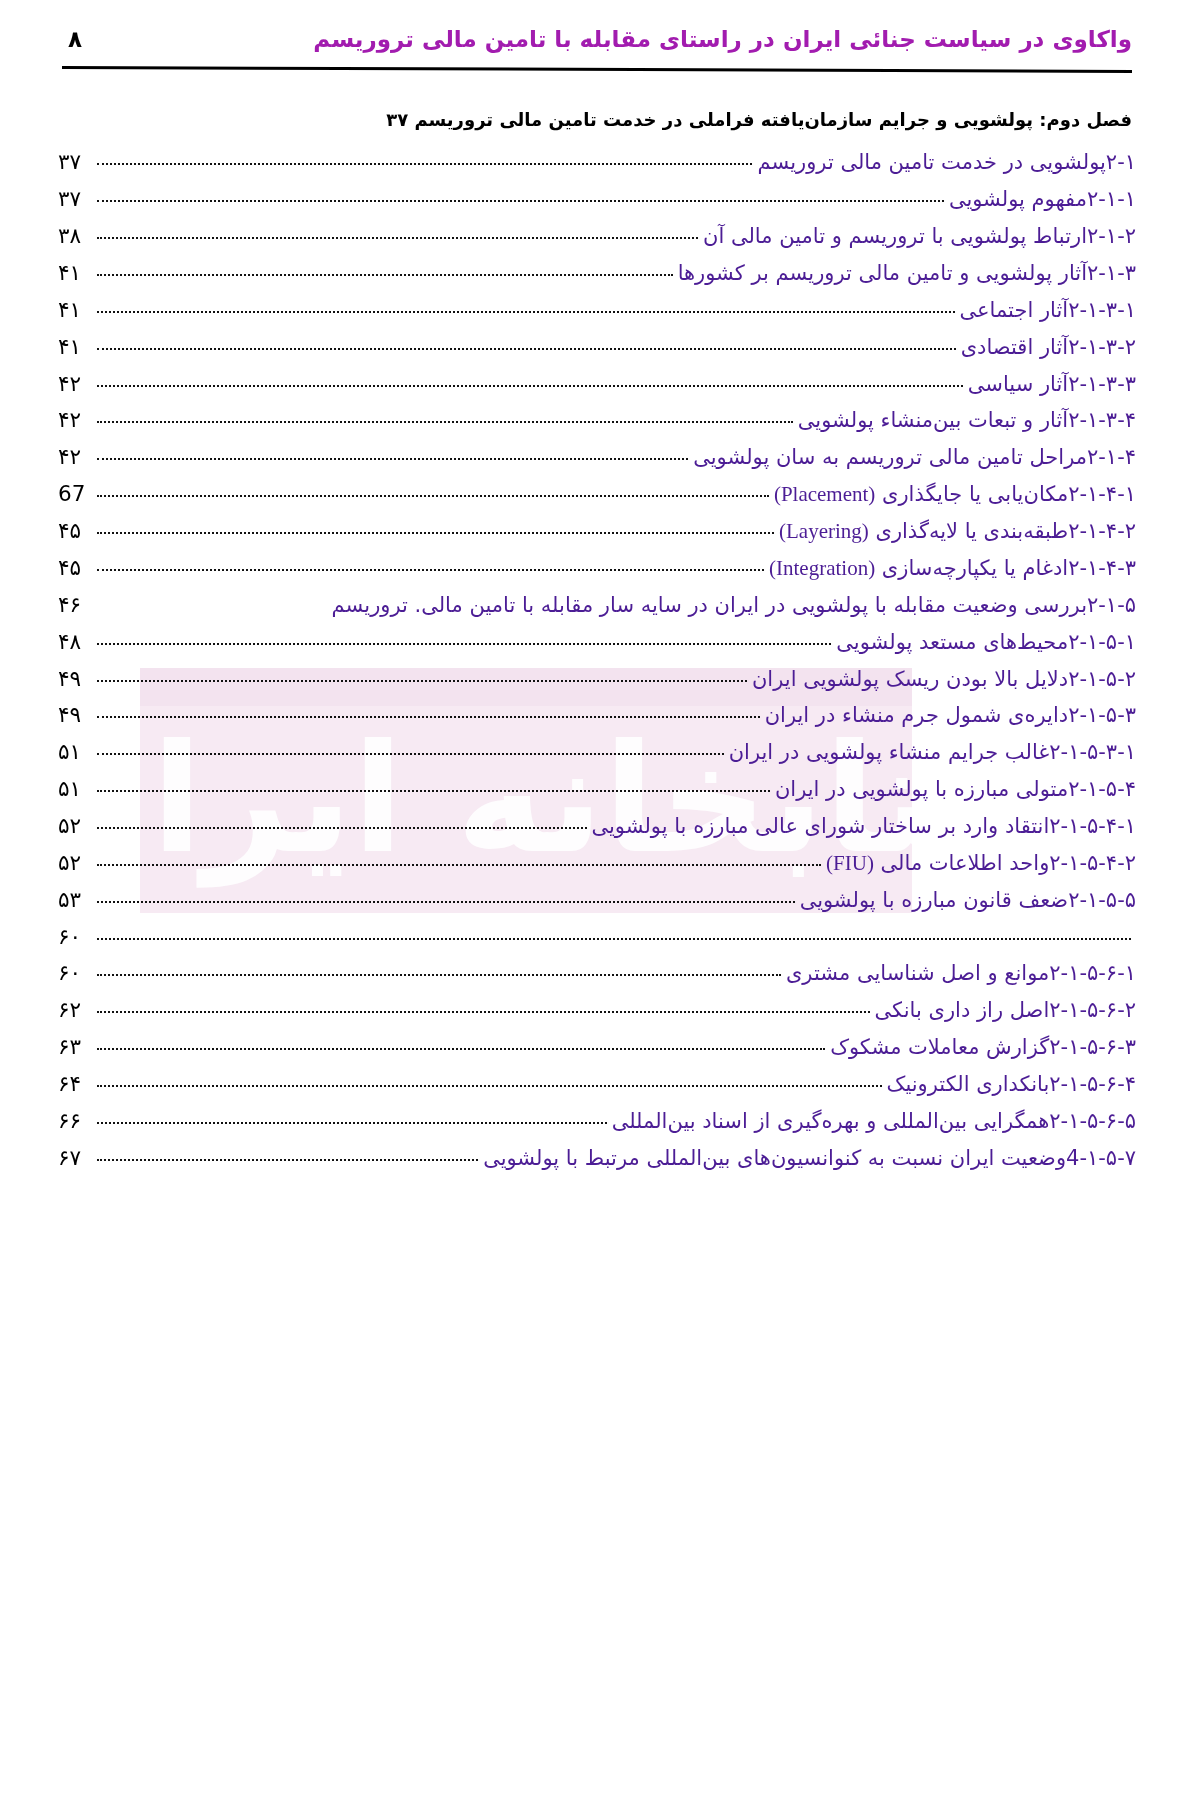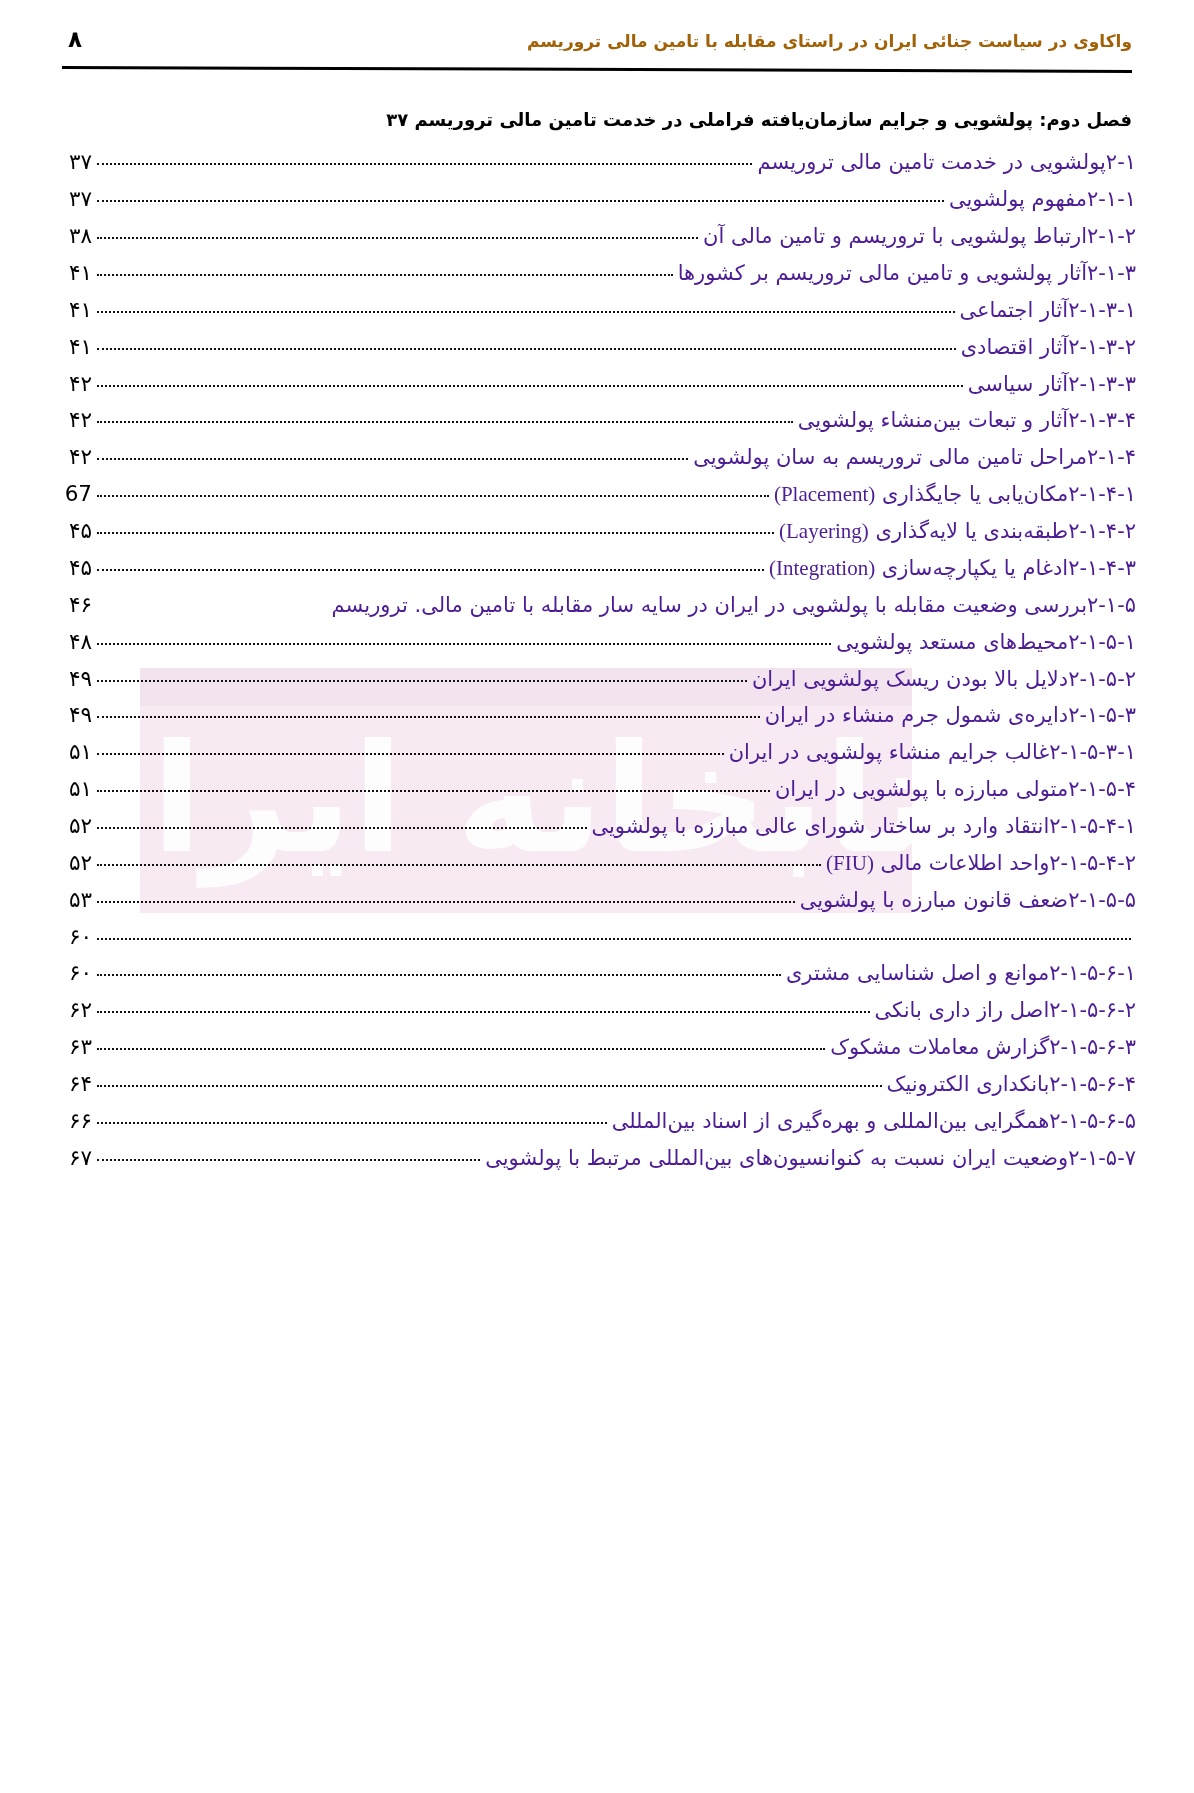--- a/index.html
+++ b/index.html
@@ -23,23 +23,23 @@
     position: absolute;
     top: 26px;
     right: 62px;
     left: 62px;
     display: flex;
     flex-direction: row;
     align-items: baseline;
     justify-content: space-between;
   }
   .header-title {
-    font-size: 17px;
+    font-size: 23px;
     font-weight: bold;
-    color: #a16207;
+    color: #a21caf;
     letter-spacing: 0;
     white-space: nowrap;
   }
   .header-pageno {
     font-size: 23px;
     font-weight: bold;
     color: #000;
     padding-left: 6px;
   }
   .header-rule {
@@ -141,21 +141,21 @@
     top: -4px;
     border-bottom: 2.6px dotted #111;
     height: 0;
   }
   .toc-page {
     flex: 0 0 auto;
     font-size: 21.5px;
     color: #000;
     direction: rtl;
     unicode-bidi: isolate;
-    text-align: right;
+    text-align: left;
     min-width: 34px;
   }
   .toc-row.nodots .toc-label { flex: 1 1 auto; white-space: normal; }
   .toc-row.nodots .toc-page { padding-right: 8px; }
 
   .latin {
     direction: ltr;
     unicode-bidi: embed;
     font-family: "Liberation Serif", "DejaVu Serif", serif;
     margin-top: 44px;
@@ -309,20 +309,20 @@
           <span class="toc-label"><span>۲-۱-۵-۶-۴</span><span>بانکداری الکترونیک</span></span>
           <span class="toc-dots"></span>
           <span class="toc-page">۶۴</span>
         </div>
         <div class="toc-row lvl2">
           <span class="toc-label"><span>۲-۱-۵-۶-۵</span><span>همگرایی بین‌المللی و بهره‌گیری از اسناد بین‌المللی</span></span>
           <span class="toc-dots"></span>
           <span class="toc-page">۶۶</span>
         </div>
         <div class="toc-row lvl2">
-          <span class="toc-label"><span>۲-۱-۵-۷</span><span>وضعیت ایران نسبت به کنوانسیون‌های بین‌المللی مرتبط با پولشویی</span></span>
+          <span class="toc-label"><span>4-۱-۵-۷</span><span>وضعیت ایران نسبت به کنوانسیون‌های بین‌المللی مرتبط با پولشویی</span></span>
           <span class="toc-dots"></span>
           <span class="toc-page">۶۷</span>
         </div>
       </div>
   </div>
 
 </div>
 
 </body></html>

